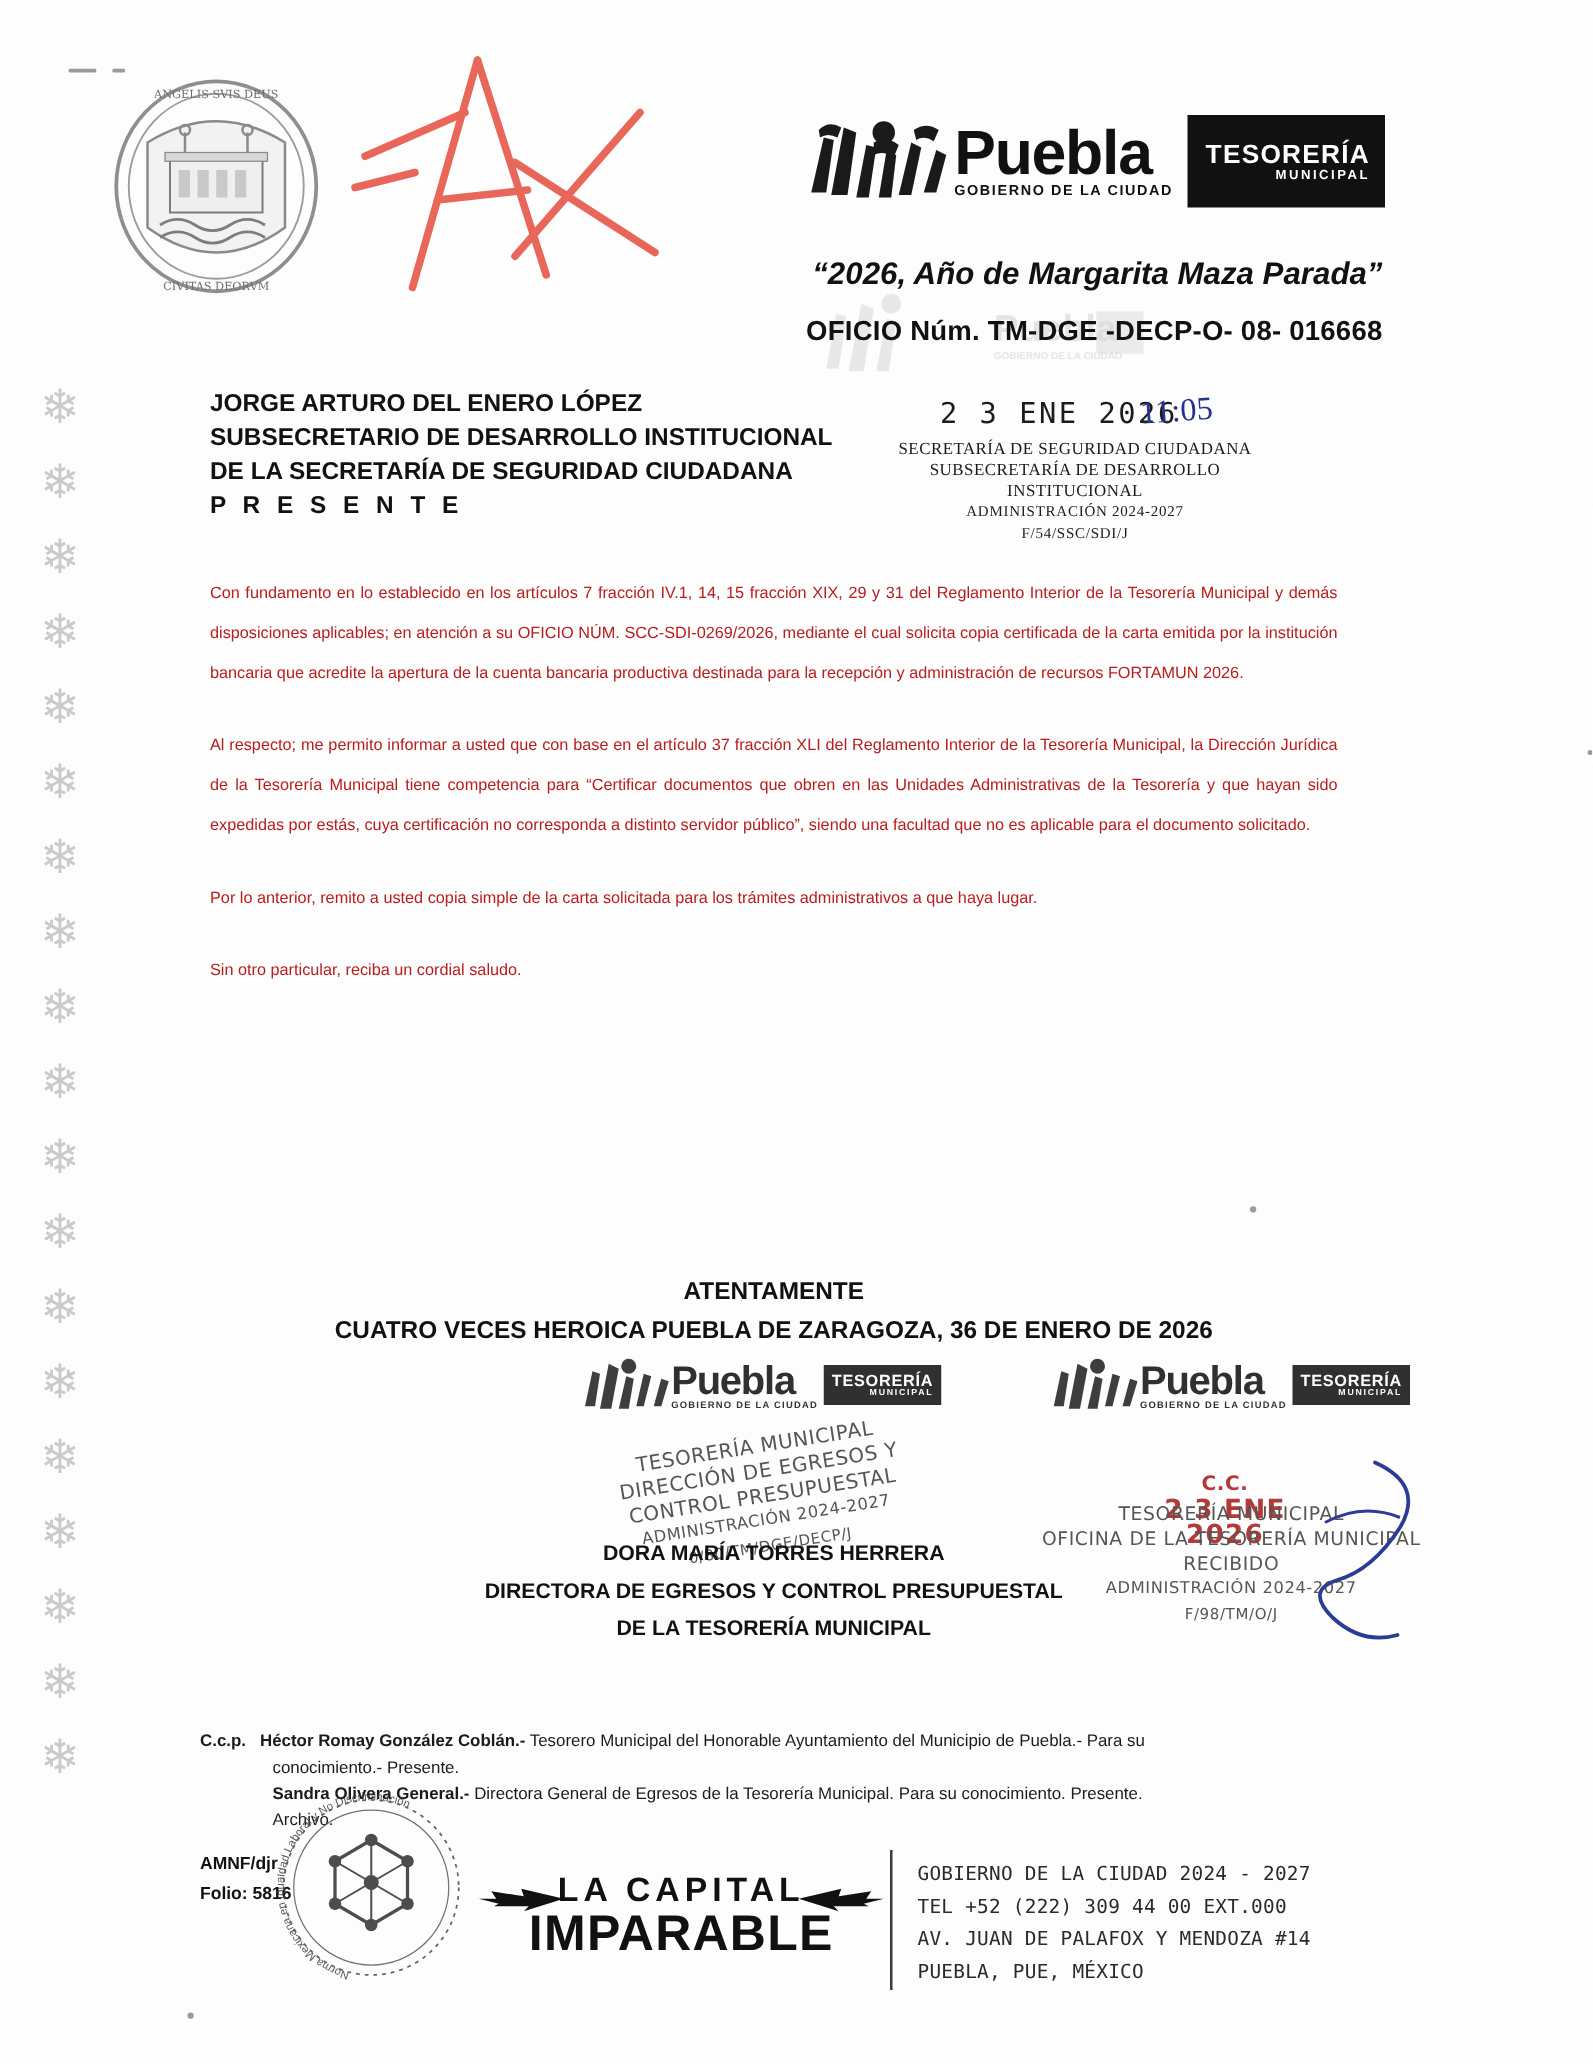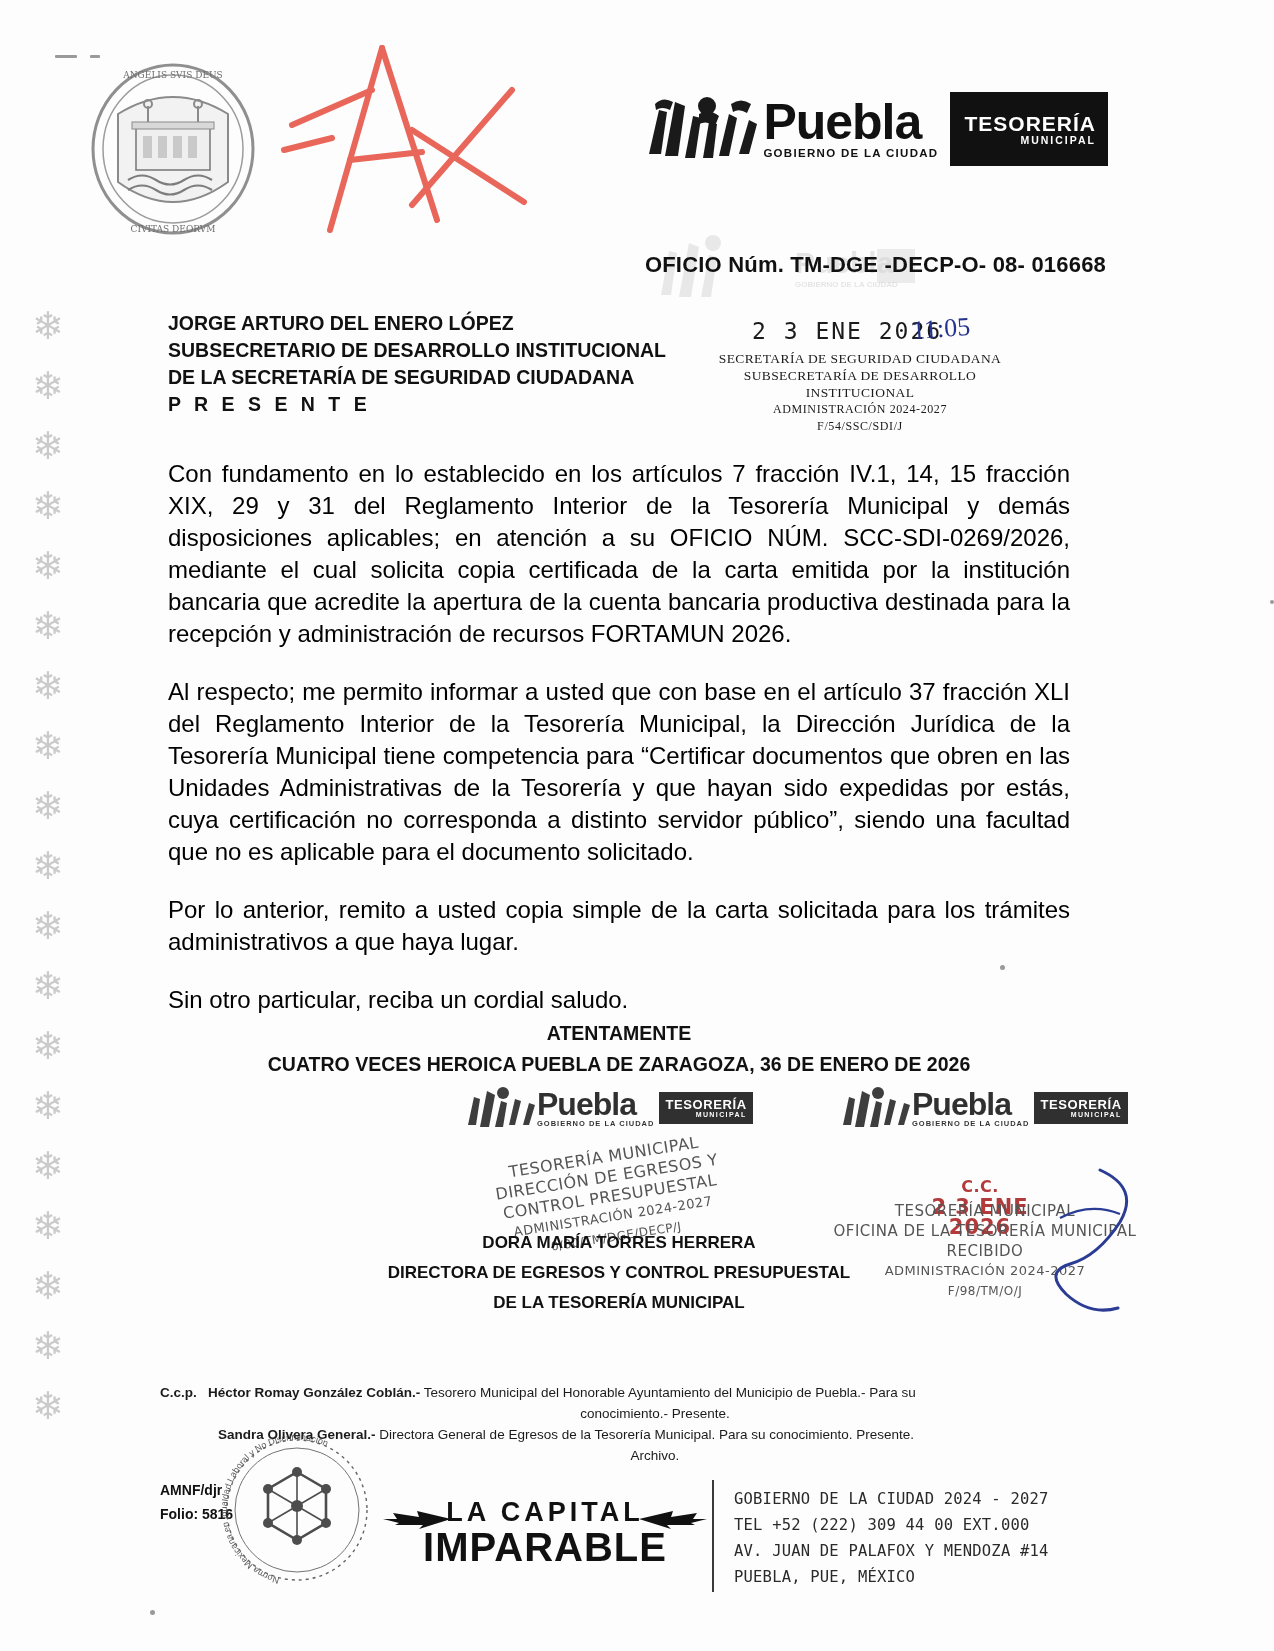--- a/index.html
+++ b/index.html
@@ -186,24 +186,24 @@
     letter-spacing: .4px;
   }
   .recv-stamp .lines .sm { font-size: 12px; letter-spacing: .6px; }
 
   
   .body-text {
     position: absolute;
     left: 168px;
     top: 458px;
     width: 902px;
-    font-size: 24px;
+    font-size: 13px;
     line-height: 32px;
     text-align: justify;
-    color: #000000;
+    color: #b91c1c;
   }
   .body-text p { margin: 0 0 26px 0; }
 
   
   .closing {
     position: absolute;
     left: 168px;
     top: 1018px;
     width: 902px;
     text-align: center;
@@ -273,21 +273,21 @@
   .ccp {
     position: absolute;
     left: 160px;
     top: 1382px;
     width: 900px;
     font-size: 13.5px;
     line-height: 21px;
     color: #1b1b1b;
   }
   .ccp b { font-weight: 700; }
-  .ccp .indent { margin-left: 90px; text-align: center; }
+  .ccp .indent { margin-left: 58px; }
   .ccp .indent2 { margin-left: 58px; }
 
   .amnf {
     position: absolute;
     left: 160px;
     top: 1478px;
     font-size: 14px;
     font-weight: 700;
     line-height: 24px;
     color: #111;
@@ -447,20 +447,21 @@
         <path d="M24 72 L34 18 L44 22 L36 72 Z"></path>
         <path d="M46 72 L54 30 L62 32 L56 72 Z"></path>
         <circle cx="58" cy="18" r="8"></circle>
       </g>
       <text x="140" y="48" font-size="30" font-weight="bold" fill="#6d6d6d" font-family="Liberation Sans, sans-serif" opacity=".6">Puebla</text>
       <text x="140" y="62" font-size="8" font-weight="bold" fill="#6d6d6d" font-family="Liberation Sans, sans-serif" opacity=".6">GOBIERNO DE LA CIUDAD</text>
       <rect x="222" y="24" width="38" height="34" fill="#6d6d6d" opacity=".45"></rect>
     </svg>
   </div>
 
+  <div class="year-slogan">“2026, Año de Margarita Maza Parada”</div>
   <div class="oficio-num">OFICIO Núm. TM-DGE -DECP-O- 08- 016668</div>
 
   <div class="addressee">
     <div>JORGE ARTURO DEL ENERO LÓPEZ</div>
     <div>SUBSECRETARIO DE DESARROLLO INSTITUCIONAL</div>
     <div>DE LA SECRETARÍA DE SEGURIDAD CIUDADANA</div>
     <div class="spaced">P R E S E N T E</div>
   </div>
 
   <div class="recv-stamp">

